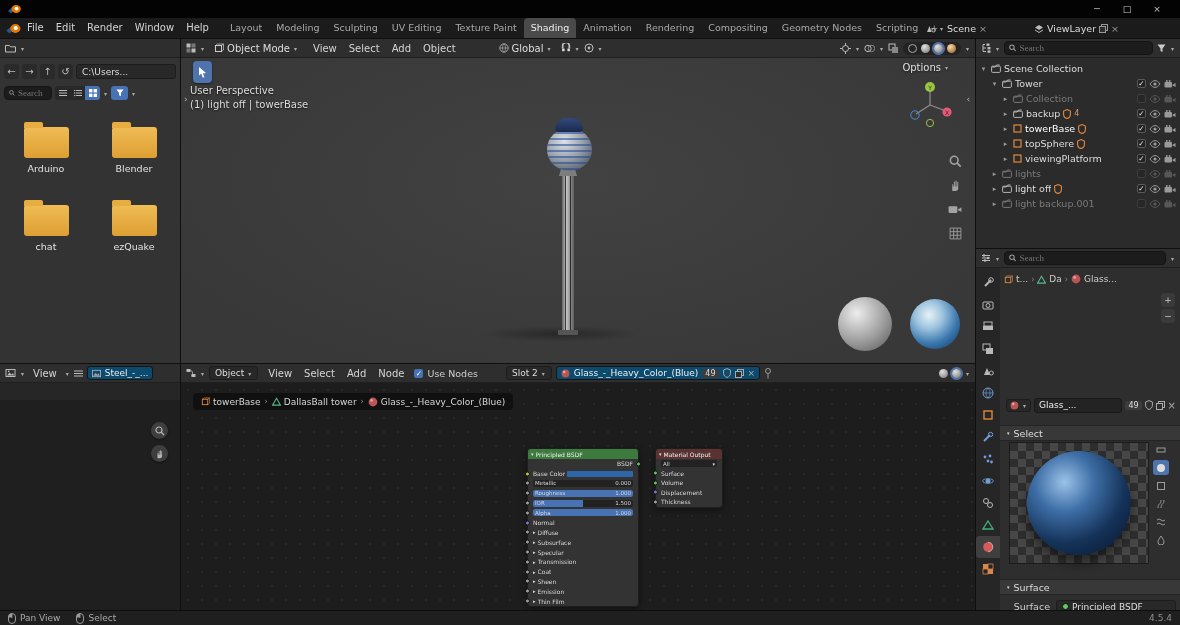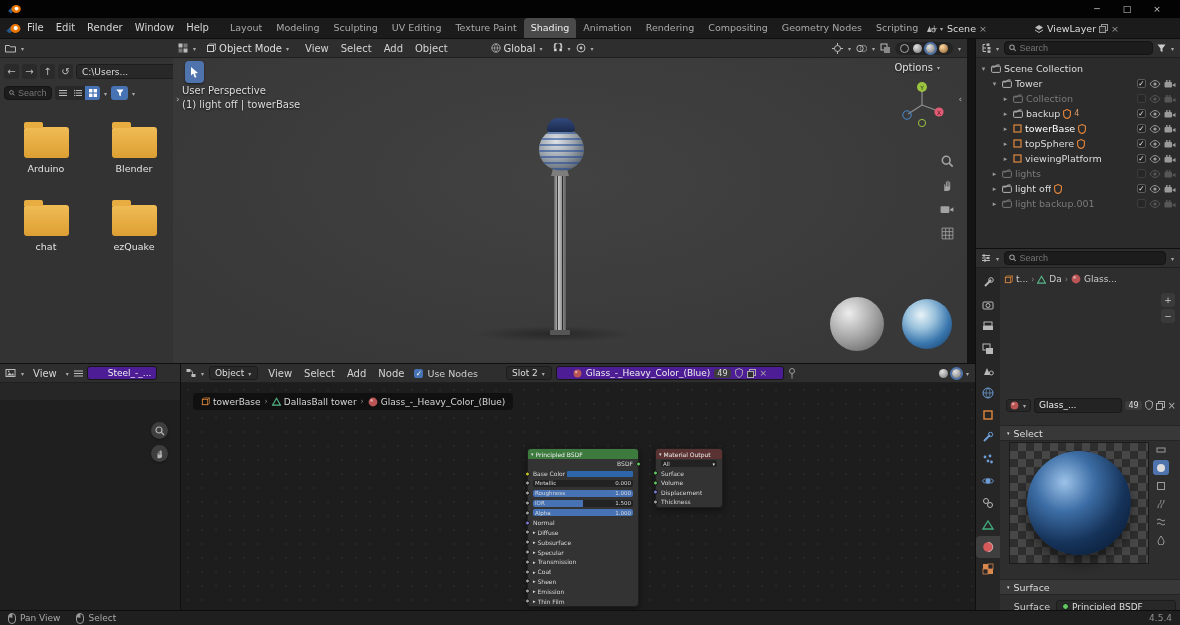--- a/index.html
+++ b/index.html
@@ -1,19 +1,19 @@
 <!DOCTYPE html>
 <html style="--accent: #4772b3; --bsdf-header: #3d7a3e; --output-header: #5a3232; --base-color: #2e66aa;"><head>
 <meta charset="utf-8">
 <style>
 *{margin:0;padding:0;box-sizing:border-box}
 html,body{width:1180px;height:625px;overflow:hidden;background:#141414}
 body{font-family:"DejaVu Sans","Liberation Sans",sans-serif;font-size:10px;color:#cfcfcf;position:relative}
 svg{display:block}
-input{font-family:Liberation Sans, sans-serif}
+input{font-family:Liberation Serif, serif}
 .panel{position:absolute;overflow:hidden}
 .ehdr{position:absolute;left:0;top:0;right:0;height:19px;background:#2e2e2e;display:flex;align-items:center;gap:4px;padding:0 5px;border-bottom:1px solid #1f1f1f}
 .menu-item{padding:0 6px;font-size:10px;color:#d4d4d4;line-height:19px;cursor:default;white-space:nowrap}
 .menus{display:flex;align-items:flex-start;height:100%}
 .chev{font-size:6px;color:#aaa;margin:0 1px}
 .btn{background:#282828;border:1px solid #1c1c1c;border-radius:3px;display:inline-flex;align-items:center;gap:3px;padding:1px 5px;font-size:9px;color:#ddd;white-space:nowrap}
 .flat{background:transparent;border:none}
 .hspacer{flex:1}
 .search{background:#1c1c1c;border:1px solid #141414;border-radius:4px;display:flex;align-items:center;gap:3px;padding:0 4px;height:14px}
 .search input{background:transparent;border:none;outline:none;color:#ccc;font-size:9px;width:100%}
@@ -38,21 +38,21 @@
 .seg .sbtn{width:15px;height:14px;display:flex;align-items:center;justify-content:center}
 .seg .sbtn.on{background:#4772b3}
 .fbtn{width:17px;height:14px;display:flex;align-items:center;justify-content:center;background:#282828;border-radius:3px}
 .fbtn.on{background:#4772b3}
 .fb-grid{position:absolute;left:2px;right:2px;top:88px;display:grid;grid-template-columns:1fr 1fr;row-gap:31px}
 .fcell{display:flex;flex-direction:column;align-items:center;gap:5px}
 .folder{width:45px;height:31px;background:linear-gradient(#f0bc55,#dd9f33);border-radius:3px;position:relative}
 .folder::before{content:"";position:absolute;top:-5px;left:0;width:19px;height:6px;background:#e8ad41;border-radius:2px 2px 0 0}
 .flabel{font-size:9.5px;color:#e2e2e2}
 
-#vp{left:173px;top:39px;width:794px;height:324px}
+#vp{left:181px;top:39px;width:794px;height:324px}
 #vp-canvas{position:absolute;left:0;top:19px;right:0;bottom:0;background:radial-gradient(ellipse at 50% 40%,#424242,#383838 80%)}
 .vp-text{position:absolute;font-size:10px;color:#dcdcdc;text-shadow:0 1px 2px rgba(0,0,0,.7);white-space:nowrap}
 .vp-options{position:absolute;right:26px;top:4px;font-size:10px;color:#e0e0e0;display:flex;align-items:center;gap:3px;text-shadow:0 1px 2px rgba(0,0,0,.6)}
 .tool-btn{position:absolute;left:12px;top:3px;width:19px;height:22px;background:#4f74ad;border-radius:4px;display:flex;align-items:center;justify-content:center;box-shadow:0 1px 2px rgba(0,0,0,.5)}
 .tbar-expand{position:absolute;left:3px;top:36px;color:#bbb;font-size:9px}
 .npanel-expand{position:absolute;right:5px;top:36px;color:#bbb;font-size:9px}
 .vp-side{position:absolute;right:12px;display:flex;align-items:center;justify-content:center;width:16px;height:16px;opacity:.85}
 
 .tb{position:absolute}
 .tb-shadow{left:300px;top:268px;width:160px;height:16px;background:radial-gradient(ellipse,rgba(0,0,0,.32),transparent 70%)}
@@ -98,21 +98,21 @@
 .pvt.on{background:#4f74ad}
 .surface-row{position:absolute;left:28px;right:4px;top:350px;height:15px;display:flex;align-items:center;gap:6px}
 .sr-label{width:46px;text-align:right;font-size:9.5px;color:#ccc}
 .sr-value{flex:1;height:14px}
 .dot-shader{width:7px;height:7px;border-radius:50%;background:#63c763;border:1px solid #111}
 
 #sh{left:181px;top:363px;width:794px;height:247px;background:#1d1d1d;border-top:1px solid #0f0f0f}
 #sh-canvas{position:absolute;left:0;top:19px;right:0;bottom:0;background-image:radial-gradient(#272727 1px,transparent 1px);background-size:14px 14px}
 .sh-crumb{position:absolute;left:12px;top:10px;height:17px;background:rgba(0,0,0,.42);border-radius:4px;display:flex;align-items:center;gap:4px;padding:0 8px;font-size:9px;color:#d5d5d5;white-space:nowrap}
 .cbx{width:9px;height:9px;background:#4772b3;border-radius:2px;color:#fff;font-size:7.5px;line-height:9px;text-align:center;flex:none}
-.mat-chip{background:#4c1d95;border:1px solid #161616;border-radius:3px;display:inline-flex;align-items:center;gap:4px;padding:1px 16px;font-size:9px;color:#eee;white-space:nowrap}
+.mat-chip{background:#0c4a6e;border:1px solid #161616;border-radius:3px;display:inline-flex;align-items:center;gap:4px;padding:1px 4px;font-size:9px;color:#eee;white-space:nowrap}
 .shade-group{display:flex;align-items:center;gap:4px;background:#232323;border-radius:8px;padding:2px 5px}
 .sball{width:9px;height:9px;border-radius:50%;background:radial-gradient(circle at 35% 30%,#e2e2e2,#737373)}
 .sball.wire{background:none;border:1px solid #a8a8a8}
 .sball.mat{box-shadow:0 0 0 2px #4f74ad}
 .node{position:absolute;background:rgba(52,52,52,.97);border:1px solid #1e1e1e;border-radius:4px;box-shadow:0 2px 7px rgba(0,0,0,.45)}
 .nhead{height:10px;display:flex;align-items:center;gap:2px;padding:0 3px;border-radius:3px 3px 0 0;font-size:6px;color:#efefef;white-space:nowrap}
 .tri{font-size:5px;color:#ddd}
 .node.bsdf{left:346px;top:65px;width:112px}
 .node.nout{left:474px;top:65px;width:68px}
 .node.bsdf .nhead{background:var(--bsdf-header,#3d7a3e)}

